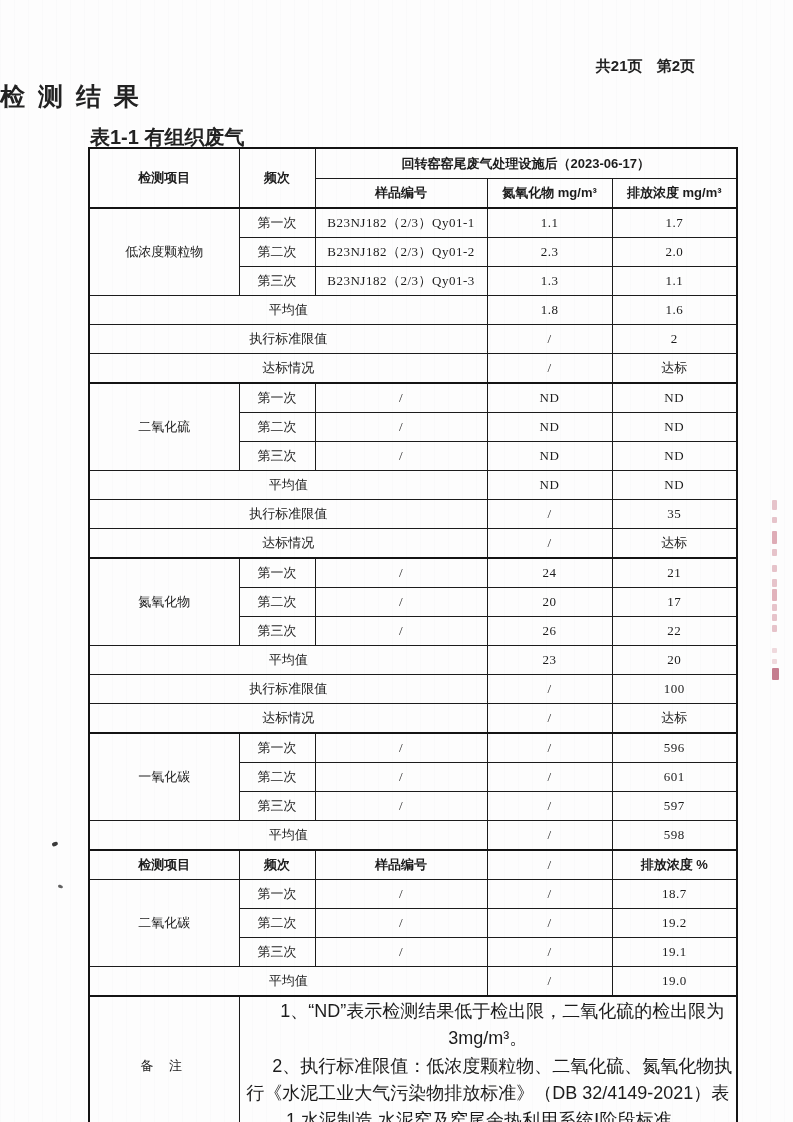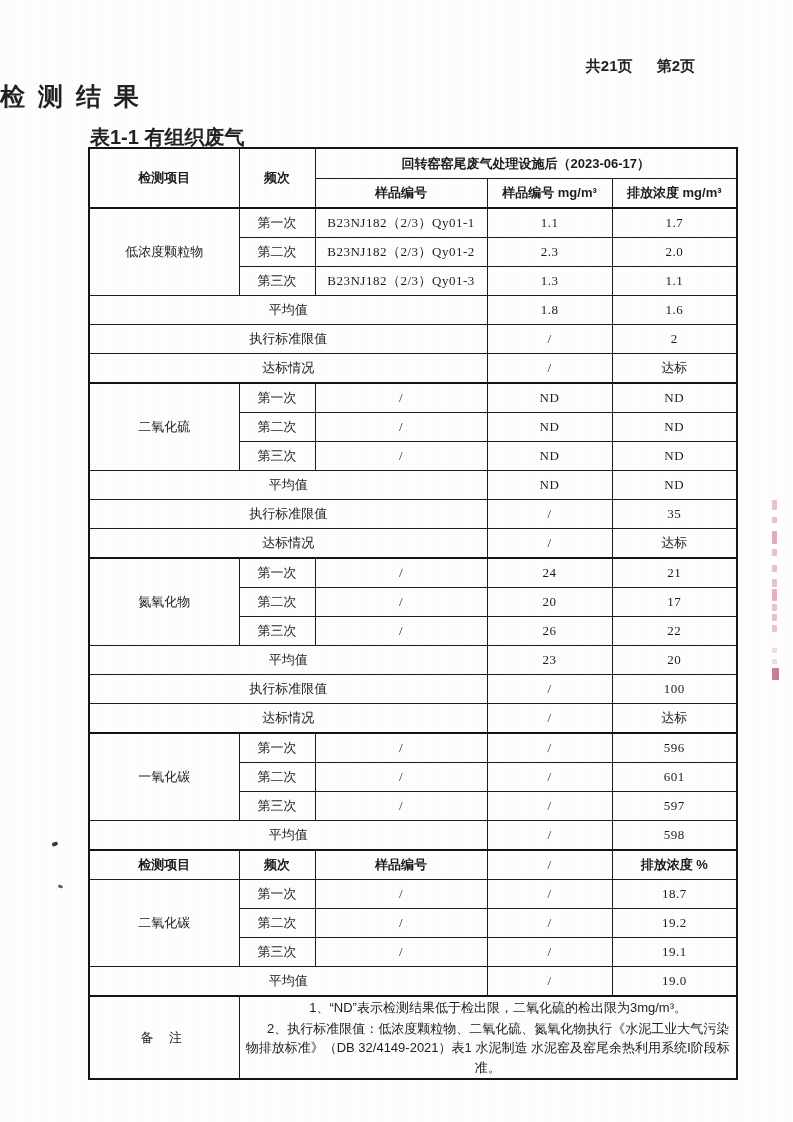--- a/index.html
+++ b/index.html
@@ -22,21 +22,21 @@
     position: absolute; top: 57px; left: 93px;
     font-family: "Liberation Sans", "DejaVu Sans", sans-serif;
     font-weight: bold; font-size: 15px; letter-spacing: 0.5px;
     color: #222;
   }
   .pagination {
     position: absolute; top: 57px; right: 98px;
     font-family: "Liberation Sans", "DejaVu Sans", sans-serif;
     font-weight: bold; font-size: 15px; color: #222;
   }
-  .pagination .page-cur { margin-left: 20px; }
+  .pagination .page-cur { margin-left: 10px; }
   .doc-title {
     position: absolute; top: 80px; left: 0; width: 100%;
     font-family: "Liberation Sans", "DejaVu Sans", sans-serif;
     font-weight: bold; font-size: 25px; letter-spacing: 3px;
     color: #222;
   }
   .table-caption {
     position: absolute; top: 124px; left: 90px;
     font-family: "Liberation Sans", "DejaVu Sans", sans-serif;
     font-weight: bold; font-size: 20px; color: #222;
@@ -74,21 +74,21 @@
     font-family: "Liberation Sans", "DejaVu Sans", sans-serif;
     font-size: 15px; letter-spacing: 6px; font-weight: normal;
   }
   td.remark-body {
     text-align: left; vertical-align: top;
     padding: 3px 6px 4px 5px;
     height: auto;
   }
   td.remark-body p {
     margin: 1px 0;
-    font-size: 13px; line-height: 1.5;
+    font-size: 18px; line-height: 1.5;
     text-indent: 1.6em;
     font-family: "Liberation Sans", "DejaVu Sans", sans-serif;
   }
   
   .stamp-edge { position: absolute; left: 771px; top: 498px; width: 8px; height: 185px; }
   .stamp-mark { position: absolute; left: 1px; width: 5px; background: rgba(185,74,95,0.32); border-radius: 1px; }
   .stamp-mark.m0 { top: 2px;  height: 10px; }
   .stamp-mark.m1 { top: 19px; height: 6px;  }
   .stamp-mark.m2 { top: 33px; height: 13px; background: rgba(185,74,95,0.45); }
   .stamp-mark.m3 { top: 51px; height: 7px;  }
@@ -130,21 +130,21 @@
     </colgroup>
     <tbody>
 
       <tr class="hrow1">
         <th rowspan="2">检测项目</th>
         <th rowspan="2">频次</th>
         <th colspan="3">回转窑窑尾废气处理设施后（2023-06-17）</th>
       </tr>
       <tr class="hrow2">
         <th>样品编号</th>
-        <th>样品编号 mg/m³</th>
+        <th>氮氧化物 mg/m³</th>
         <th>排放浓度 mg/m³</th>
       </tr>
 
       <tr class="thick-top">
         <td class="item" rowspan="3">低浓度颗粒物</td>
         <td class="freq">第一次</td>
         <td class="val">B23NJ182（2/3）Qy01-1</td>
         <td class="val">1.1</td>
         <td class="val">1.7</td>
       </tr>

